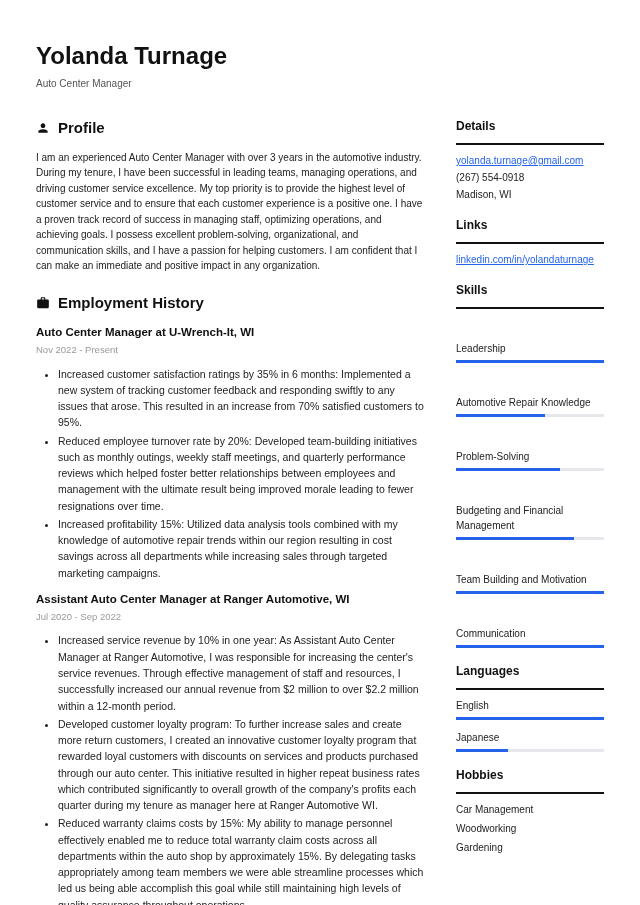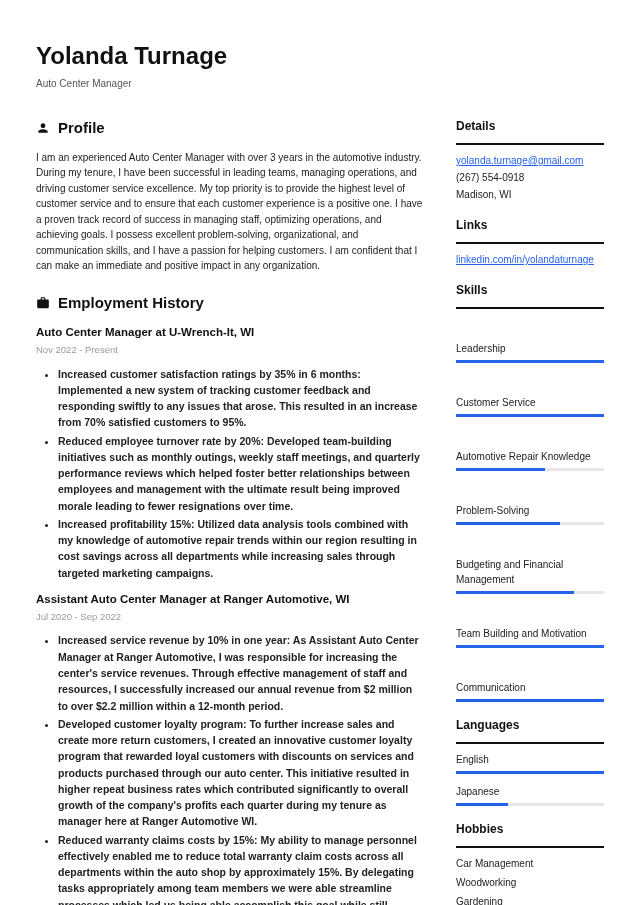--- a/index.html
+++ b/index.html
@@ -62,21 +62,20 @@
     }
     .job-bullets {
       list-style: disc;
       padding-left: 22px;
     }
     .job-bullets li {
       font-size: 10.5px;
       line-height: 1.55;
       color: #222;
       margin-bottom: 2px;
-      font-weight: bold;
     }
     .side-heading {
       font-size: 12px;
       font-weight: 700;
       color: #111;
       margin-bottom: 8px;
       margin-top: 14px;
     }
     .side-heading:first-child { margin-top: 0; }
     .detail-line {
@@ -193,26 +192,20 @@
     <div class="side-heading">Skills</div>
     <div class="side-divider"></div>
     <div id="skills-container">
         <div class="skill-item">
           <div class="skill-name">Leadership</div>
           <div class="skill-bar">
             <div class="skill-fill" style="width: 100%;"></div>
           </div>
         </div>
         <div class="skill-item">
-          <div class="skill-name">Customer Service</div>
-          <div class="skill-bar">
-            <div class="skill-fill" style="width: 100%;"></div>
-          </div>
-        </div>
-        <div class="skill-item">
           <div class="skill-name">Automotive Repair Knowledge</div>
           <div class="skill-bar">
             <div class="skill-fill" style="width: 60%;"></div>
           </div>
         </div>
         <div class="skill-item">
           <div class="skill-name">Problem-Solving</div>
           <div class="skill-bar">
             <div class="skill-fill" style="width: 70%;"></div>
           </div>

